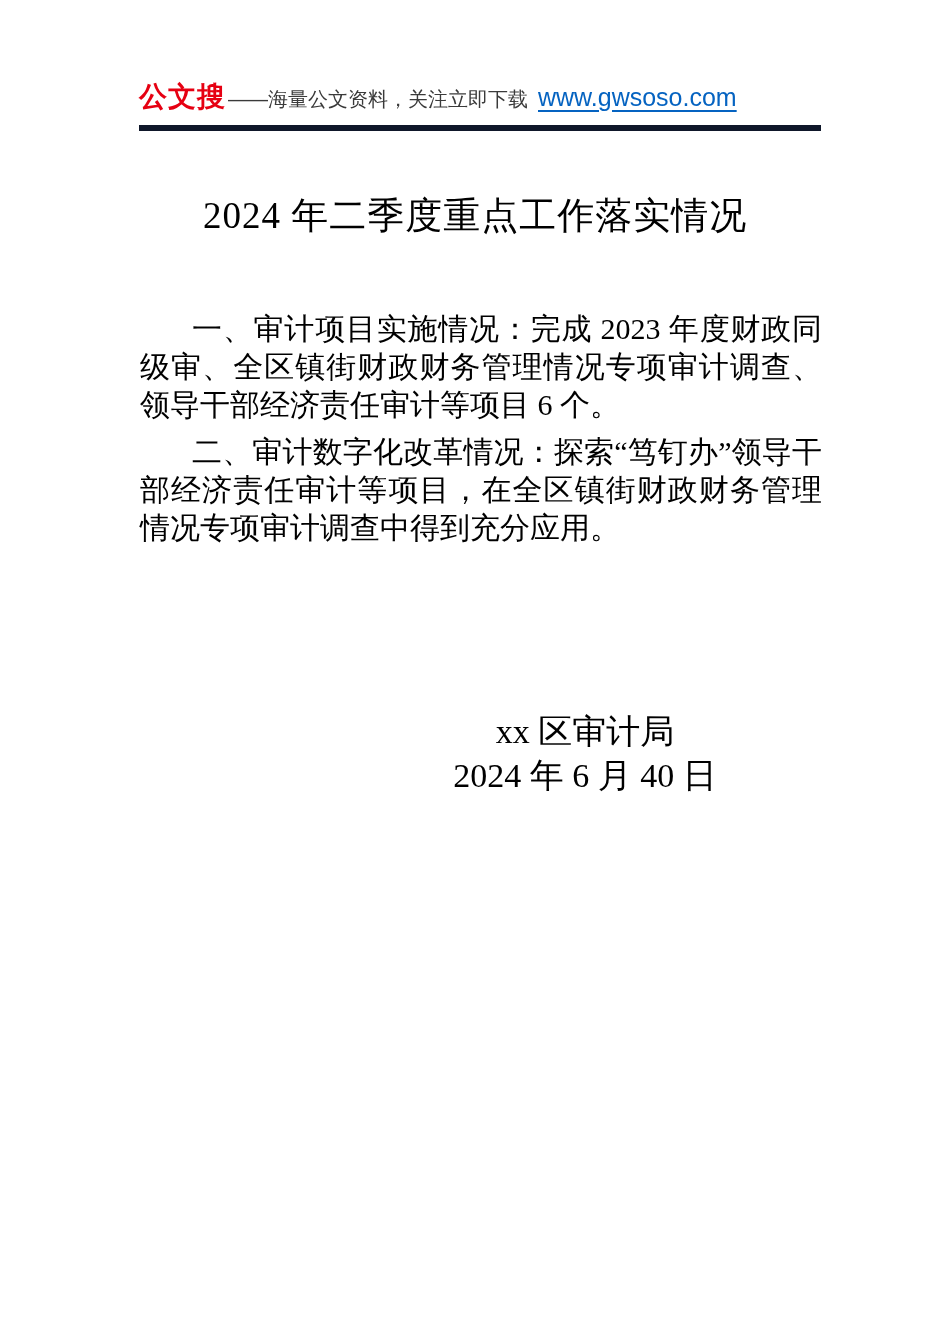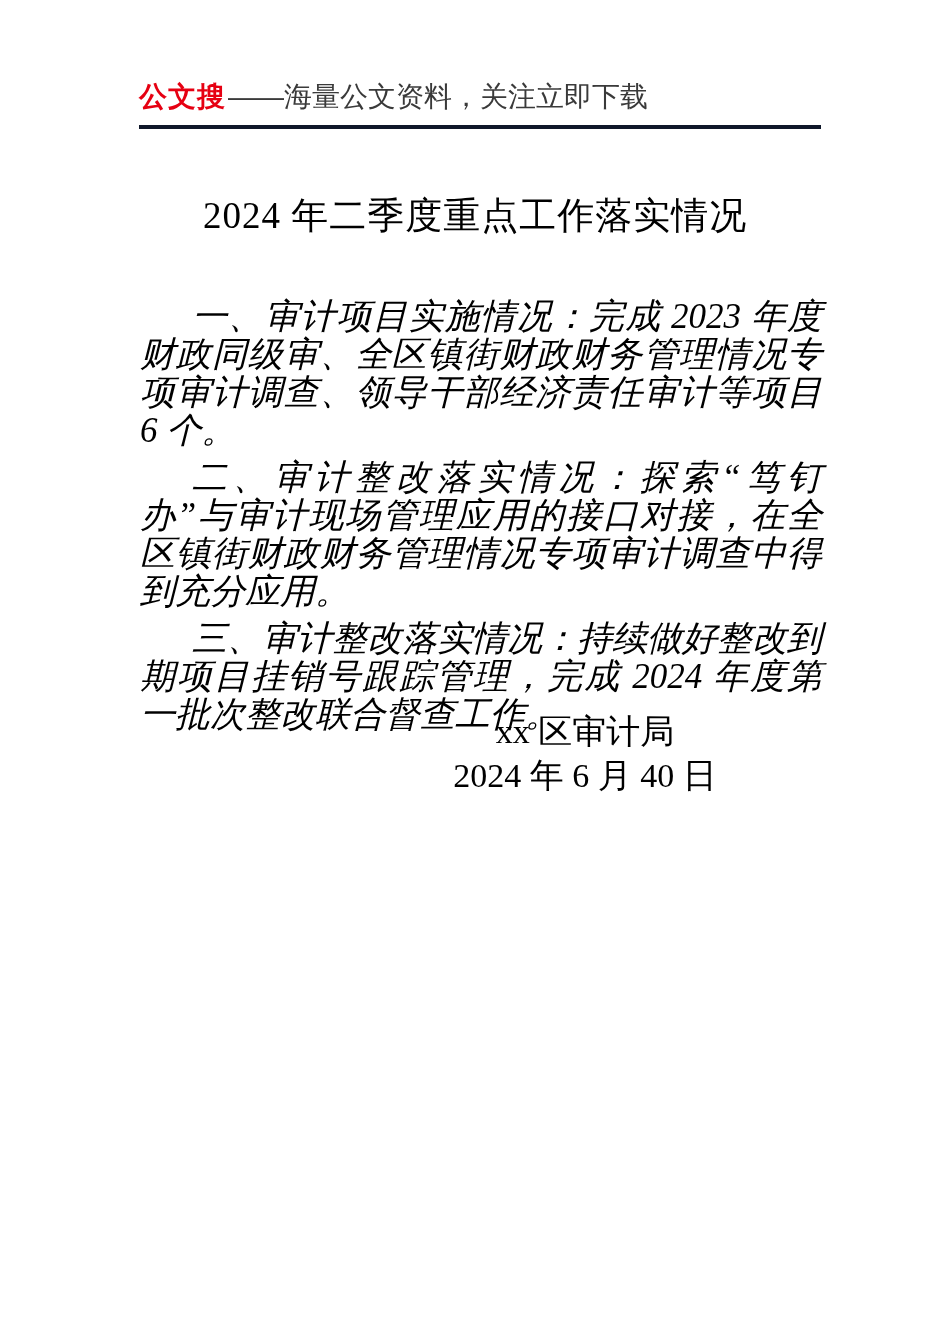--- a/index.html
+++ b/index.html
@@ -16,35 +16,35 @@
     font-family: "Liberation Serif", "DejaVu Serif", serif;
     color: #000000;
   }
 
   
   .promo-header {
     position: absolute;
     top: 78px;
     left: 139px;
     width: 682px;
-    border-bottom: 4px solid #0f172a;
+    border-bottom: 6px solid #0f172a;
     padding-bottom: 9px;
     display: flex;
     align-items: baseline;
     white-space: nowrap;
     font-family: "Liberation Sans", "DejaVu Sans", sans-serif;
   }
   .brand {
     font-size: 28px;
     font-weight: bold;
     color: #e60012;
     letter-spacing: 1px;
   }
   .tagline {
-    font-size: 28px;
+    font-size: 20px;
     color: #3a3a3a;
     margin-left: 2px;
   }
   .site-link {
     font-size: 25px;
     color: #0563c1;
     text-decoration: underline;
     text-underline-offset: 4px;
     margin-left: 10px;
     cursor: pointer;
@@ -57,27 +57,26 @@
     left: 0;
     width: 100%;
     text-align: center;
     font-size: 37px;
     font-weight: normal;
     letter-spacing: 1px;
     line-height: 1.25;
   }
   .doc-body {
     position: absolute;
-    top: 298px;
+    top: 310px;
     left: 140px;
     width: 682px;
-    font-size: 35px;
+    font-size: 30px;
     line-height: 38px;
     text-align: justify;
-    font-style: italic;
   }
   .doc-body p {
     margin: 0 0 9px 0;
     text-indent: 52px;
   }
   .signature-block {
     position: absolute;
     top: 710px;
     left: 400px;
     width: 370px;
@@ -87,28 +86,28 @@
   }
 </style>
 </head>
 <body>
 
 <div class="page">
 
   <div class="promo-header">
     <span class="brand">公文搜</span>
     <span class="tagline">——海量公文资料，关注立即下载</span>
+    <span class="site-link">www.gwsoso.com</span>
   </div>
 
   <div class="doc-title">2024 年二季度重点工作落实情况</div>
 
   <div class="doc-body">
     <p>一、审计项目实施情况：完成 2023 年度财政同级审、全区镇街财政财务管理情况专项审计调查、领导干部经济责任审计等项目 6 个。</p>
-    <p>二、审计整改落实情况：探索“笃钉办”与审计现场管理应用的接口对接，在全区镇街财政财务管理情况专项审计调查中得到充分应用。</p>
-    <p>三、审计整改落实情况：持续做好整改到期项目挂销号跟踪管理，完成 2024 年度第一批次整改联合督查工作。</p>
+    <p>二、审计数字化改革情况：探索“笃钉办”领导干部经济责任审计等项目，在全区镇街财政财务管理情况专项审计调查中得到充分应用。</p>
   </div>
 
   <div class="signature-block">
     <div>xx 区审计局</div>
     <div>2024 年 6 月 40 日</div>
   </div>
 
 </div>
 
 </body></html>

